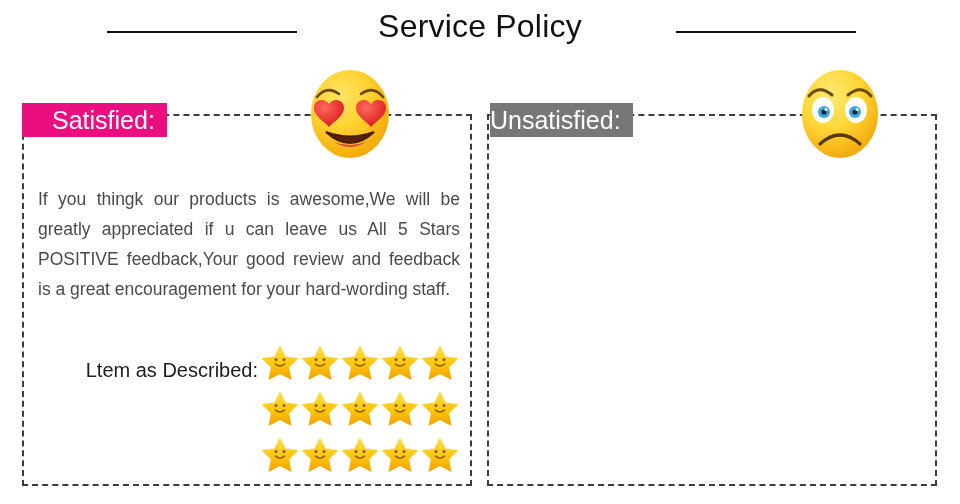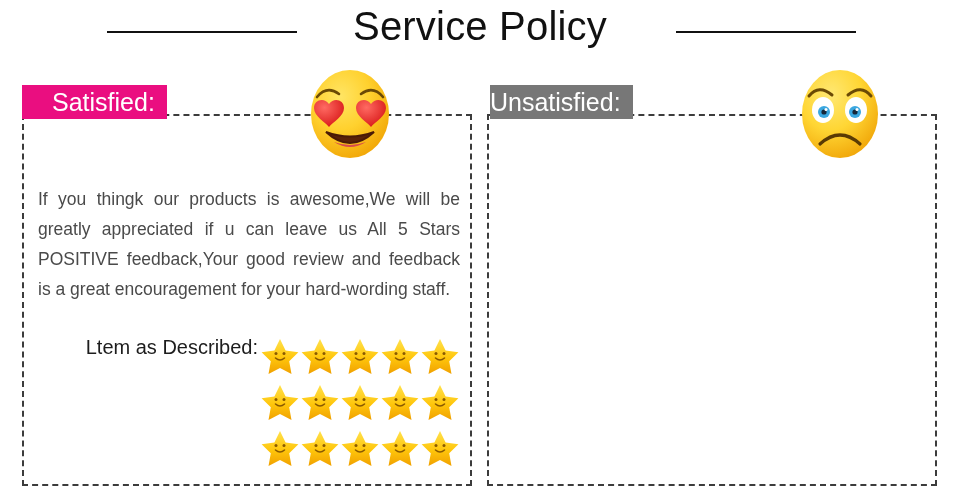--- a/index.html
+++ b/index.html
@@ -31,21 +31,21 @@
     background: #111111;
   }
   .header-rule.left  { left: 107px; width: 190px; }
   .header-rule.right { left: 676px; width: 180px; }
   .page-title {
     position: absolute;
     left: 0;
     top: 3px;
     width: 960px;
     text-align: center;
-    font-size: 40px;
+    font-size: 32px;
     font-weight: 400;
     color: #111111;
     letter-spacing: 0.2px;
     line-height: 46px;
   }
 
   
   .panel {
     position: absolute;
     border: 2px dashed #3c3c3c;
@@ -59,20 +59,21 @@
   .tag {
     position: absolute;
     box-sizing: border-box;
     height: 34px;
     line-height: 34px;
     color: #ffffff;
     font-size: 25px;
     padding: 0 12px 0 30px;
     white-space: nowrap;
     z-index: 5;
+    margin-top: 18px;
   }
   .tag.satisfied   { left: 22px;  top: 85px; background: #ea0e80; }
   .tag.unsatisfied { left: 490px; top: 85px; background: #777777; padding-left: 0; }
 
   
   .emoji {
     position: absolute;
     z-index: 6;
   }
   .emoji.happy { left: 300px; top: 62px; width: 100px; height: 100px; }
@@ -95,21 +96,21 @@
 
   
   .ratings {
     position: absolute;
     left: 32px;
     top: 336px;
     width: 430px;
   }
   .rating-row {
     display: flex;
-    align-items: flex-start;
+    align-items: flex-end;
     justify-content: flex-end;
     height: 46px;
   }
   .rating-label {
     font-size: 20px;
     color: #1d1d1d;
     white-space: nowrap;
     padding-right: 2px;
   }
   .stars {

